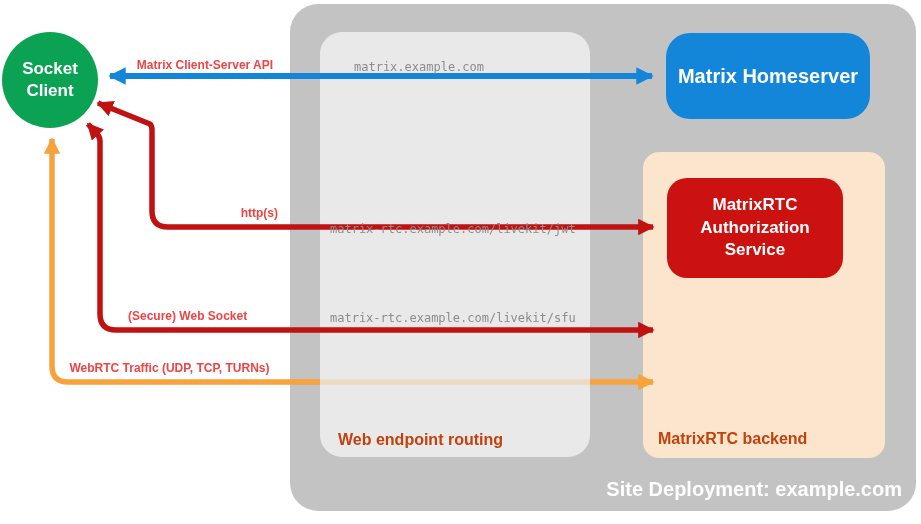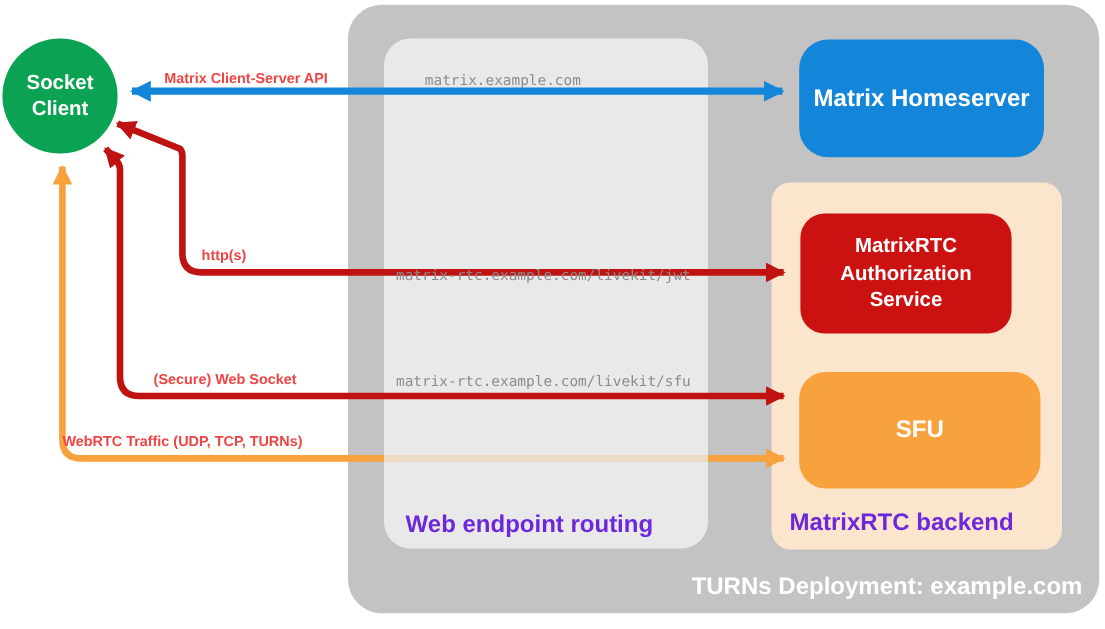--- a/index.html
+++ b/index.html
@@ -8,25 +8,25 @@
     font-family:"Liberation Sans",sans-serif;background:#ffffff;
   }
   .box{position:absolute;box-sizing:border-box;}
   .deployment{left:290px;top:4px;width:626px;height:507px;border-radius:28px;background:#c3c3c3;}
   .routing{left:320px;top:32px;width:270px;height:425px;border-radius:22px;background:#e9e9e9;}
   .backend{left:643px;top:152px;width:242px;height:306px;border-radius:16px;background:#fce5cd;}
   .node{
     position:absolute;display:flex;align-items:center;justify-content:center;
     color:#ffffff;font-weight:bold;text-align:center;box-sizing:border-box;
   }
-  .homeserver{left:666px;top:33px;width:204px;height:98px;border-radius:24px;background:#1486da;font-size:20px;}
+  .homeserver{left:666px;top:33px;width:204px;height:86px;border-radius:24px;background:#1486da;font-size:20px;}
   .auth{left:667px;top:178px;width:176px;height:100px;border-radius:20px;background:#cc1111;font-size:17px;line-height:1.35;padding:0 30px;}
   .sfu{left:666px;top:310px;width:201px;height:97px;border-radius:22px;background:#f8a23e;font-size:20px;}
   .client{left:2px;top:32px;width:96px;height:96px;border-radius:50%;background:#0ba353;font-size:17px;line-height:1.3;white-space:pre-line;}
-  .caption{position:absolute;font-weight:bold;color:#6d28d9;font-size:20px;}
+  .caption{position:absolute;font-weight:bold;color:#c2410c;font-size:16px;}
   .caption.routing-cap{left:18px;bottom:8px;}
   .caption.backend-cap{left:15px;bottom:10px;}
   .caption.deploy-cap{right:14px;bottom:10px;color:#ffffff;font-size:20px;}
   .arrow-label{
     position:absolute;font-size:12px;font-weight:bold;color:#ef4444;line-height:14px;
   }
   .url{
     position:absolute;font-family:"DejaVu Sans Mono","Liberation Mono",monospace;
     font-size:12px;color:#8c8c8c;line-height:14px;
   }
@@ -38,45 +38,44 @@
   .fill-red{fill:#c11212;}
   .fill-orange{fill:#f8a23e;}
   .lbl{z-index:6;}
 </style>
 </head>
 <body>
 
 <div id="canvas">
 
   <div class="box deployment">
-    <div class="caption deploy-cap">TURNs Deployment: example.com</div>
+    <div class="caption deploy-cap">Site Deployment: example.com</div>
   </div>
 
   <div class="box routing">
     <div class="caption routing-cap">Web endpoint routing</div>
   </div>
 
   <div class="box backend">
     <div class="caption backend-cap">MatrixRTC backend</div>
   </div>
 
   <div class="node homeserver">Matrix Homeserver</div>
   <div class="node auth">MatrixRTC Authorization Service</div>
-  <div class="node sfu">SFU</div>
   <div class="node client">Socket
 Client</div>
 
   <div class="url lbl" style="left:332px;top:60px;padding-left:22px;">matrix.example.com</div>
   <div class="url lbl" style="left:330px;top:208px;margin-top:14px;">matrix-rtc.example.com/livekit/jwt</div>
   <div class="url lbl" style="left:330px;top:311px;">matrix-rtc.example.com/livekit/sfu</div>
 
   <div class="arrow-label lbl" style="left:130px;top:58px;width:150px;text-align:center;">Matrix Client-Server API</div>
-  <div class="arrow-label lbl" style="left:168px;top:206px;width:110px;text-align:left;">http(s)</div>
+  <div class="arrow-label lbl" style="left:168px;top:206px;width:110px;text-align:right;">http(s)</div>
   <div class="arrow-label lbl" style="left:128px;top:309px;width:150px;text-align:left;">(Secure) Web Socket</div>
-  <div class="arrow-label lbl" style="left:52px;top:361px;width:235px;text-align:left;">WebRTC Traffic (UDP, TCP, TURNs)</div>
+  <div class="arrow-label lbl" style="left:52px;top:361px;width:235px;text-align:center;">WebRTC Traffic (UDP, TCP, TURNs)</div>
 
   <svg class="overlay" width="921" height="524" viewBox="0 0 921 524">
     <defs>
       <marker id="head-blue" viewBox="0 0 10 10" refX="9" refY="5" markerWidth="2.9" markerHeight="2.9" orient="auto-start-reverse">
         <path d="M0,0 L10,5 L0,10 z" class="fill-blue"></path>
       </marker>
       <marker id="head-red" viewBox="0 0 10 10" refX="9" refY="5" markerWidth="3" markerHeight="3" orient="auto-start-reverse">
         <path d="M0,0 L10,5 L0,10 z" class="fill-red"></path>
       </marker>
       <marker id="head-orange" viewBox="0 0 10 10" refX="9" refY="5" markerWidth="3" markerHeight="3" orient="auto-start-reverse">

